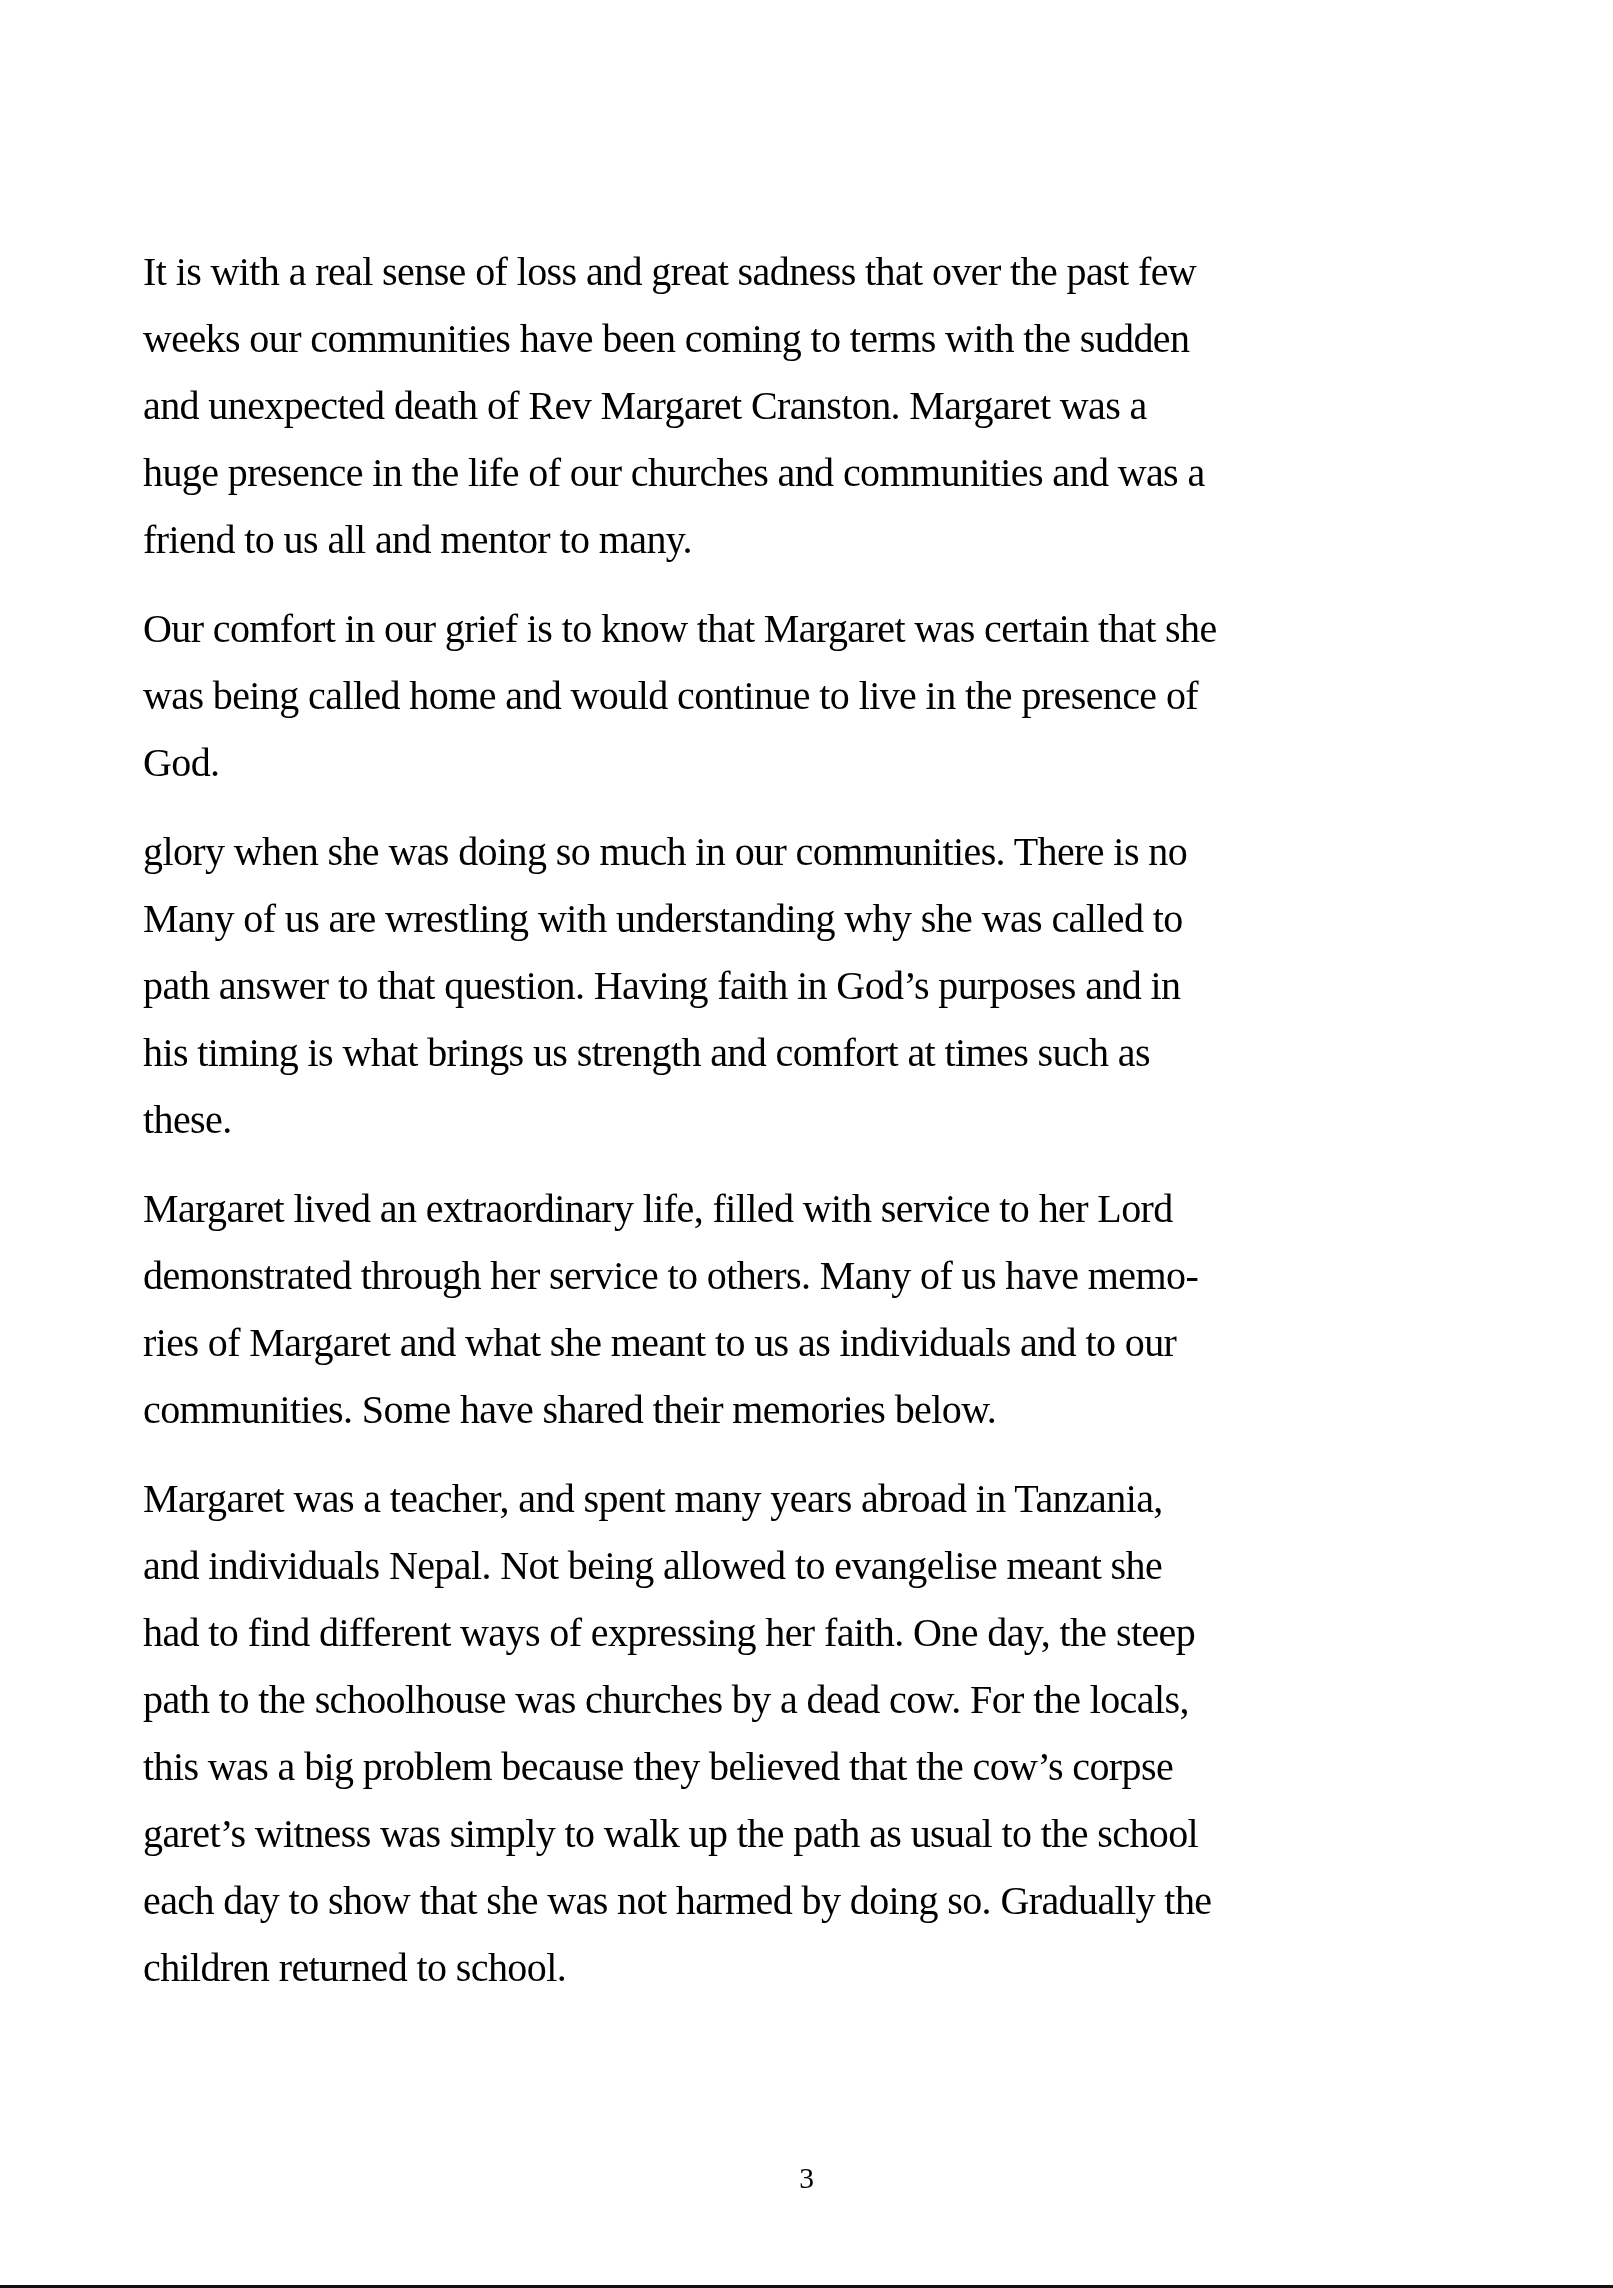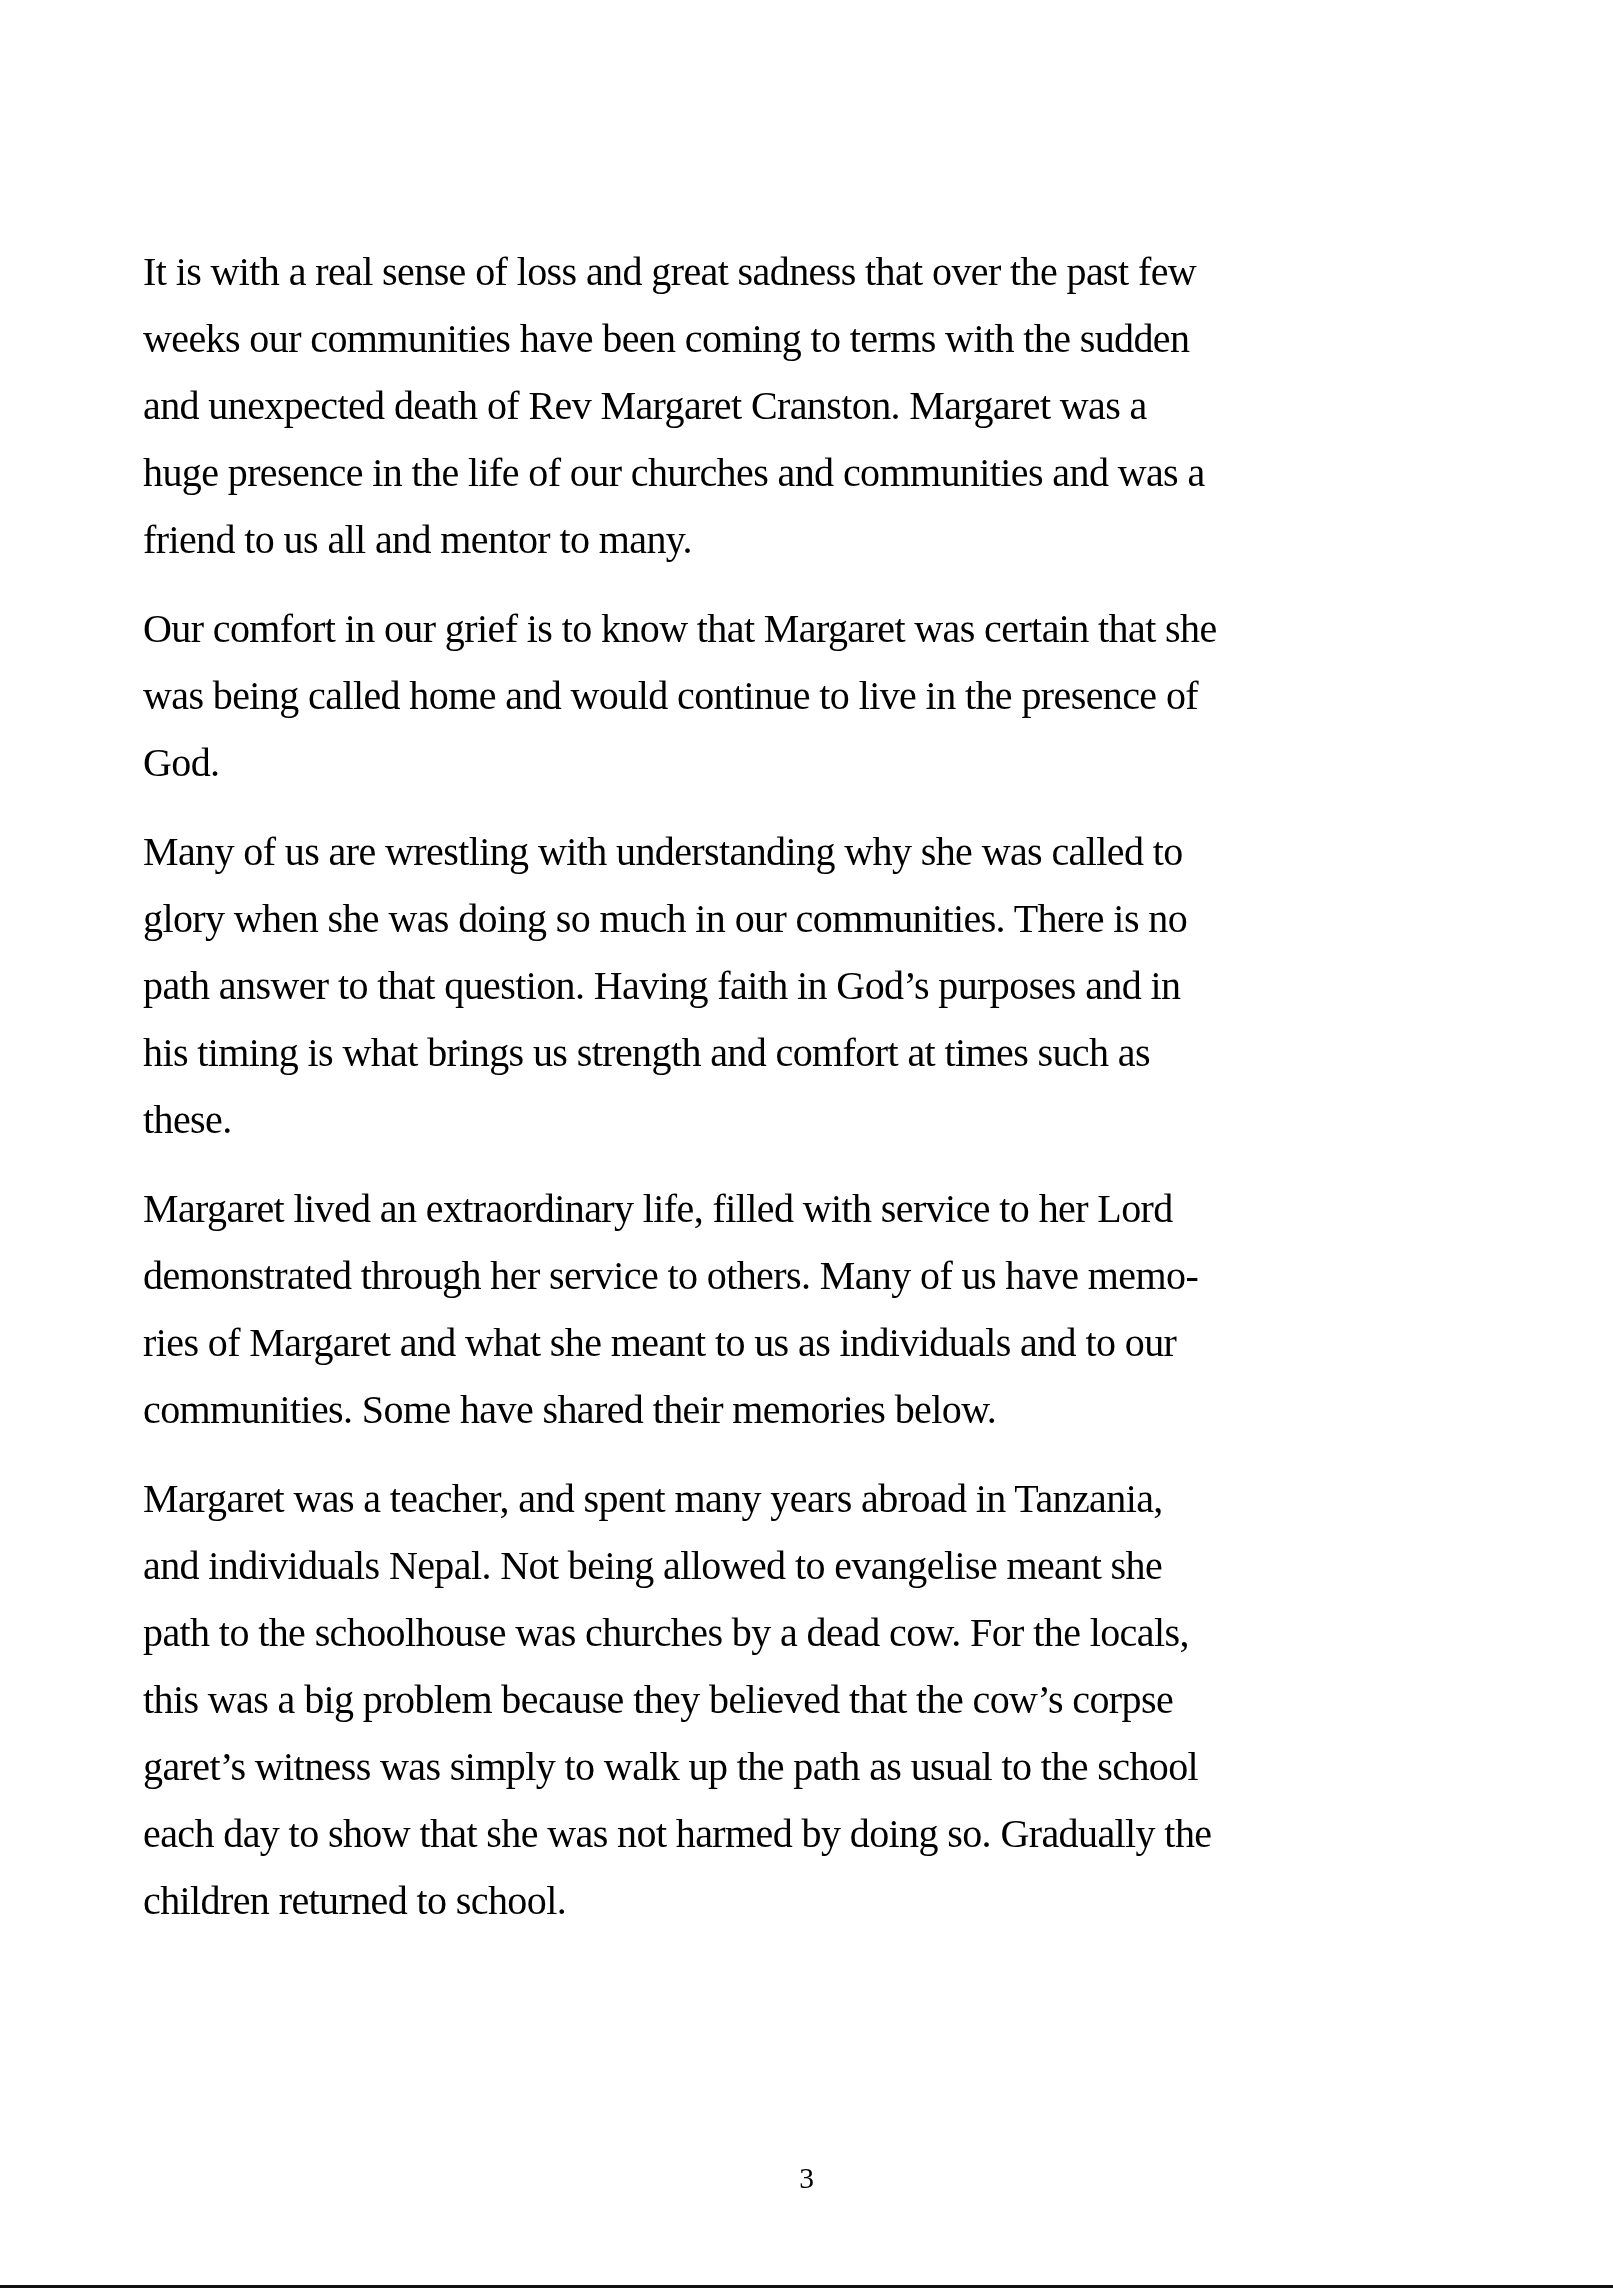--- a/index.html
+++ b/index.html
@@ -40,37 +40,38 @@
       <span class="line">friend to us all and mentor to many.</span>
     </p>
 
     <p class="para">
       <span class="line">Our comfort in our grief is to know that Margaret was certain that she</span>
       <span class="line">was being called home and would continue to live in the presence of</span>
       <span class="line">God.</span>
     </p>
 
     <p class="para">
+      <span class="line">glory when she was doing so much in our communities. There is no</span>
       <span class="line">Many of us are wrestling with understanding why she was called to</span>
-      <span class="line">glory when she was doing so much in our communities. There is no</span>
       <span class="line">path answer to that question. Having faith in God’s purposes and in</span>
       <span class="line">his timing is what brings us strength and comfort at times such as</span>
       <span class="line">these.</span>
     </p>
 
     <p class="para">
       <span class="line">Margaret lived an extraordinary life, filled with service to her Lord</span>
       <span class="line">demonstrated through her service to others. Many of us have memo-</span>
       <span class="line">ries of Margaret and what she meant to us as individuals and to our</span>
       <span class="line">communities. Some have shared their memories below.</span>
     </p>
 
     <p class="para">
       <span class="line">Margaret was a teacher, and spent many years abroad in Tanzania,</span>
       <span class="line">and individuals Nepal. Not being allowed to evangelise meant she</span>
+      <span class="line">had to find different ways of expressing her faith. One day, the steep</span>
       <span class="line">path to the schoolhouse was churches by a dead cow. For the locals,</span>
       <span class="line">this was a big problem because they believed that the cow’s corpse</span>
       <span class="line">garet’s witness was simply to walk up the path as usual to the school</span>
       <span class="line">each day to show that she was not harmed by doing so. Gradually the</span>
       <span class="line">children returned to school.</span>
     </p>
 
   </div>
 
   <div class="page-number">3</div>

